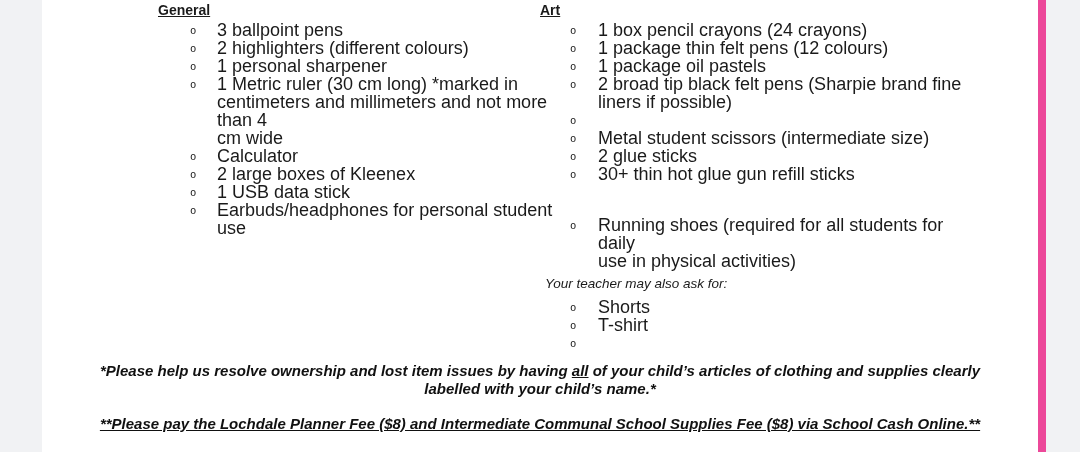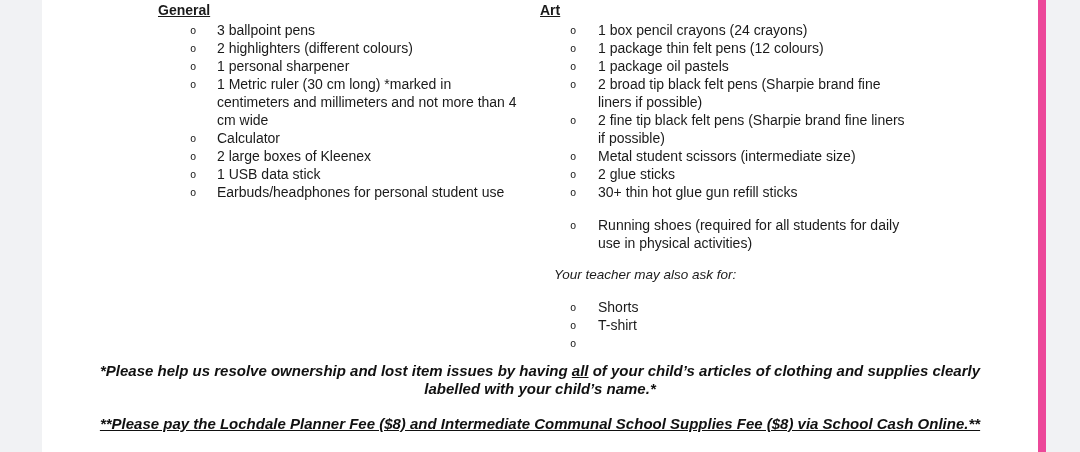--- a/index.html
+++ b/index.html
@@ -57,26 +57,26 @@
     margin-left:32px;
     width:27px;
     font-family:"DejaVu Sans Mono", monospace;
     font-size:10.5px;
     line-height:18px;
     color:#1a1a1a;
   }
   .col.art .blt, .col.gym .blt{margin-left:30px;width:28px;}
   .txt{
     flex:1 1 auto;
-    font-size:14px;
+    font-size:18px;
     line-height:18px;
     white-space:pre-line;
   }
   .teacher-note{
-    margin:14px;
+    margin:5px;
     font-size:13.5px;
     line-height:18px;
     font-style:italic;
   }
   .footnote{
     position:absolute;
     left:0;
     width:996px;
     margin:0;
     text-align:center;
@@ -155,22 +155,20 @@
           <span class="blt">o</span>
           <span class="txt">1 package oil pastels</span>
         </div>
         <div class="li">
           <span class="blt">o</span>
           <span class="txt">2 broad tip black felt pens (Sharpie brand fine
 liners if possible)</span>
         </div>
         <div class="li">
           <span class="blt">o</span>
-          <span class="txt">2 fine tip black felt pens (Sharpie brand fine liners
-if possible)</span>
         </div>
         <div class="li">
           <span class="blt">o</span>
           <span class="txt">Metal student scissors (intermediate size)</span>
         </div>
         <div class="li">
           <span class="blt">o</span>
           <span class="txt">2 glue sticks</span>
         </div>
         <div class="li">

